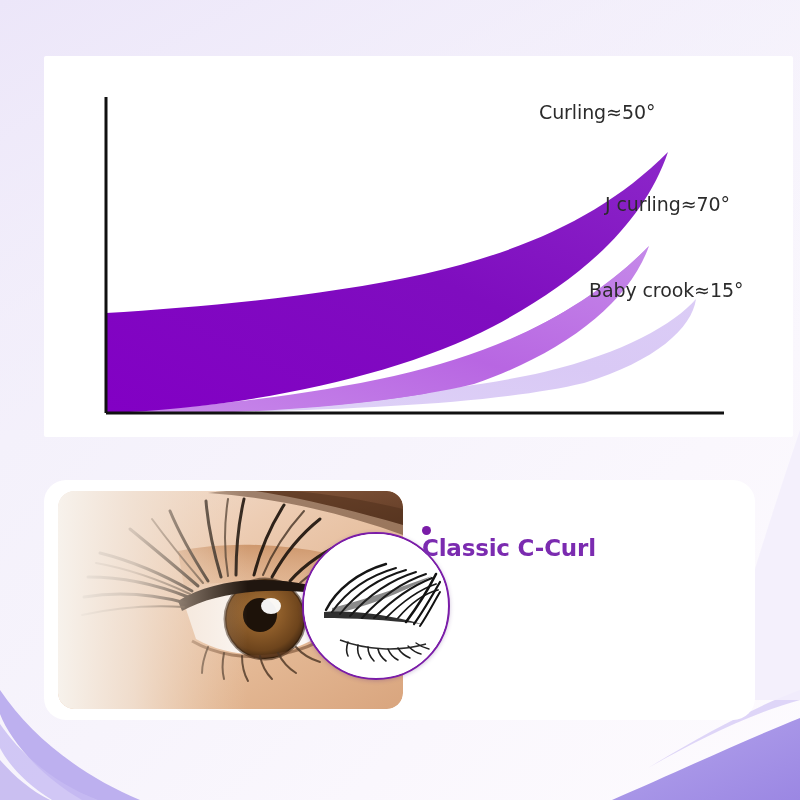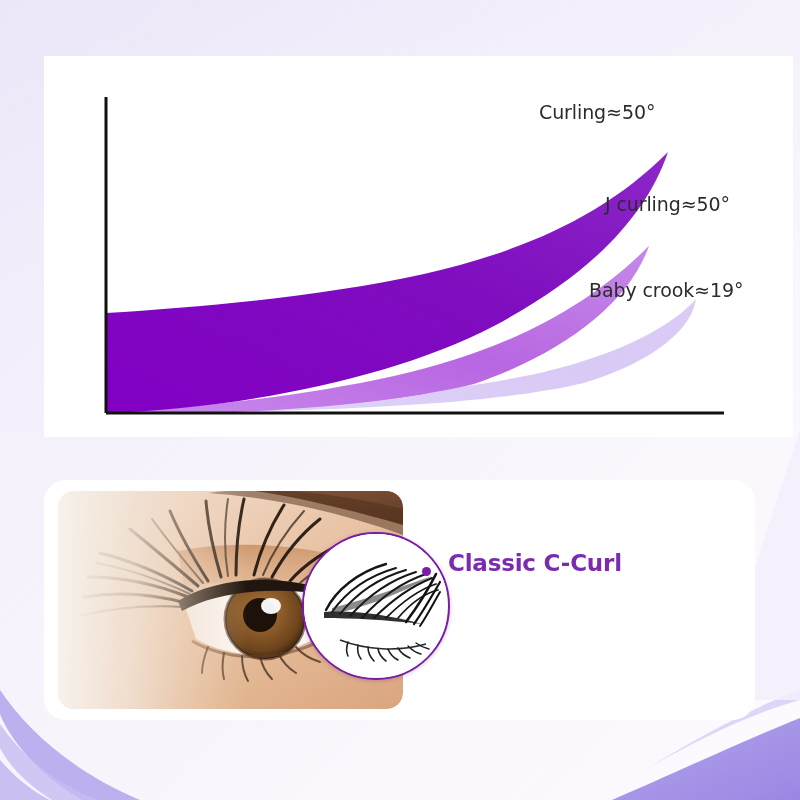--- a/index.html
+++ b/index.html
@@ -75,22 +75,23 @@
     box-shadow:0 1px 4px rgba(90,40,130,.28);
   }
   #magnifier-svg{position:absolute;left:-2px;top:-2px;width:144px;height:144px;}
 
   #bullet-list{
     position:absolute;
     left:378px;top:46px;width:320px;
   }
   .bullet-row{
     display:flex;
-    align-items:flex-end;
+    align-items:flex-start;
     height:50px;
+    flex-direction:column;
   }
   .bullet-dot{
     width:9px;height:9px;border-radius:50%;
     background:#7a1ca8;
     margin-right:17px;
     flex:0 0 auto;
   }
   .bullet-text{
     font-family:"DejaVu Sans", sans-serif;
     font-size:23px;
@@ -189,22 +190,22 @@
                C 160,251 280,240 380,218
                C 480,195 560,160 624,96
                C 600,166 540,222 450,270
                C 350,322 200,352 62,357 Z"></path>
 
       <line x1="62" y1="41" x2="62" y2="357" stroke="#111111" stroke-width="3"></line>
       <line x1="62" y1="357" x2="680" y2="357" stroke="#111111" stroke-width="3"></line>
     </svg>
 
     <div class="chart-label" id="label-curling">Curling≈50°</div>
-    <div class="chart-label" id="label-jcurling">J curling≈50°</div>
-    <div class="chart-label" id="label-babycrook">Baby crook≈19°</div>
+    <div class="chart-label" id="label-jcurling">J curling≈70°</div>
+    <div class="chart-label" id="label-babycrook">Baby crook≈15°</div>
   </div>
 
   <div class="card" id="feature-card">
 
     <div id="eye-photo">
       <svg id="eye-svg" viewBox="0 0 345 218">
         <defs>
           <linearGradient id="skinG" x1="0" y1="0" x2="1" y2="1">
             <stop offset="0%" stop-color="#f3e6dd"></stop>
             <stop offset="35%" stop-color="#edcdb4"></stop>

